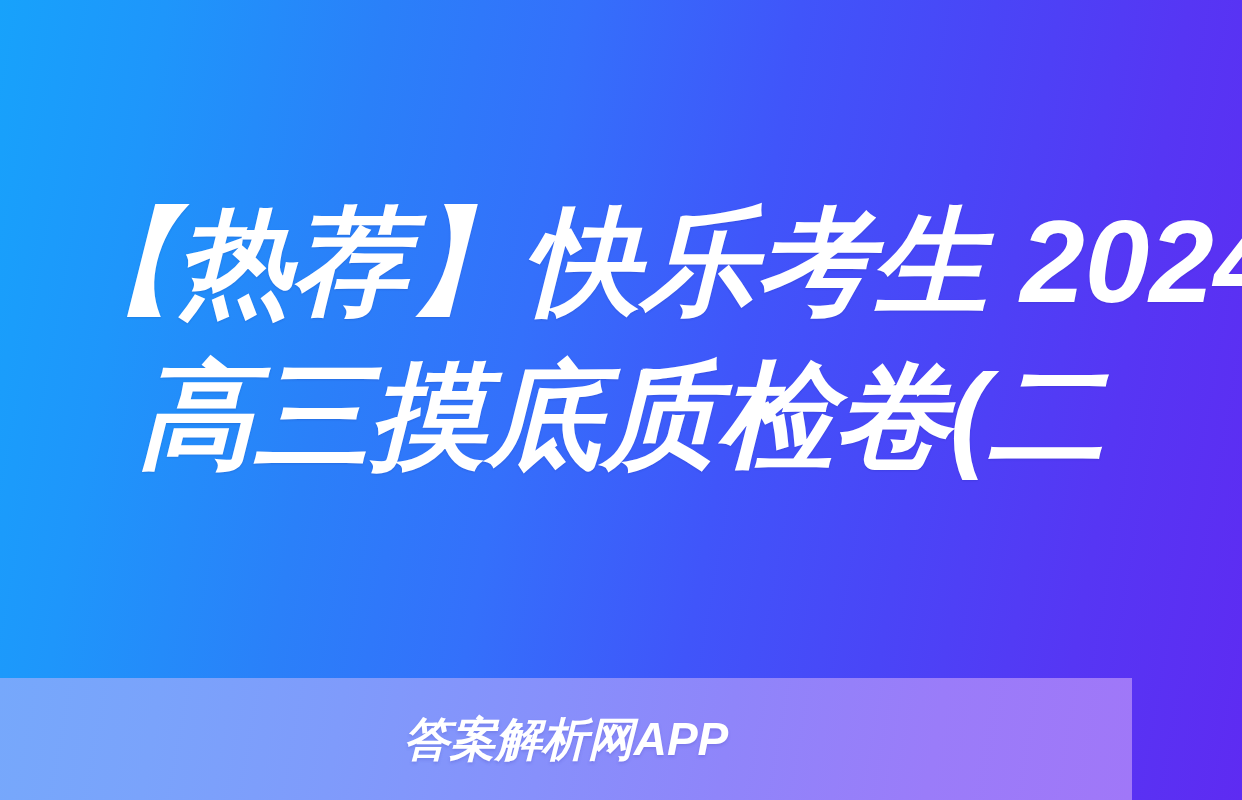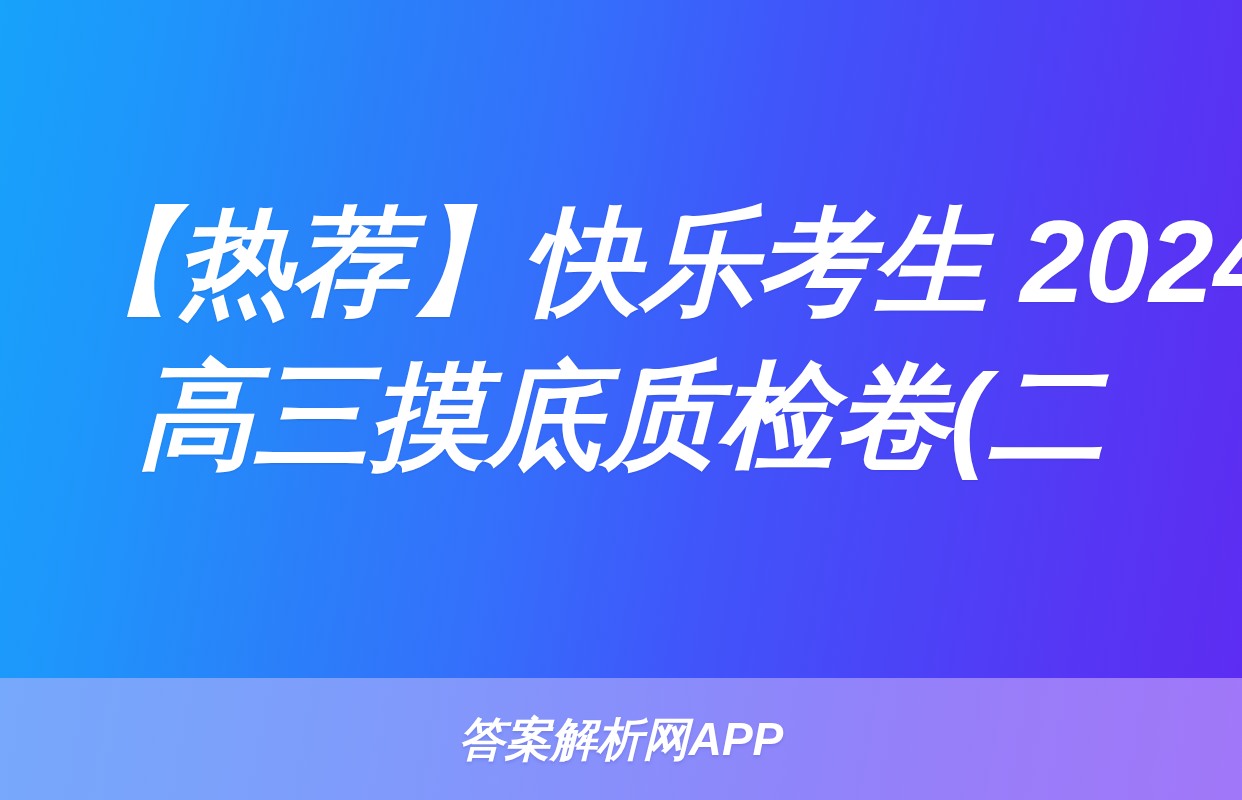--- a/index.html
+++ b/index.html
@@ -62,21 +62,21 @@
 
   .title-line.l1 { font-size: 116px; }
   .title-line.l2 { font-size: 114px; }
   .title-line.l3 { font-size: 116px; margin-top: 8px; }
 
   
   #watermark-bar {
     position: absolute;
     left: 0;
     top: 678px;
-    width: 1242px;
+    width: 1132px;
     height: 122px;
     display: flex;
     align-items: center;
     justify-content: center;
     background: linear-gradient(100deg,
         #76a8fb 0%,
         #7aa3fb 14%,
         #7f9bfb 30%,
         #8790fb 48%,
         #8f85fa 64%,

